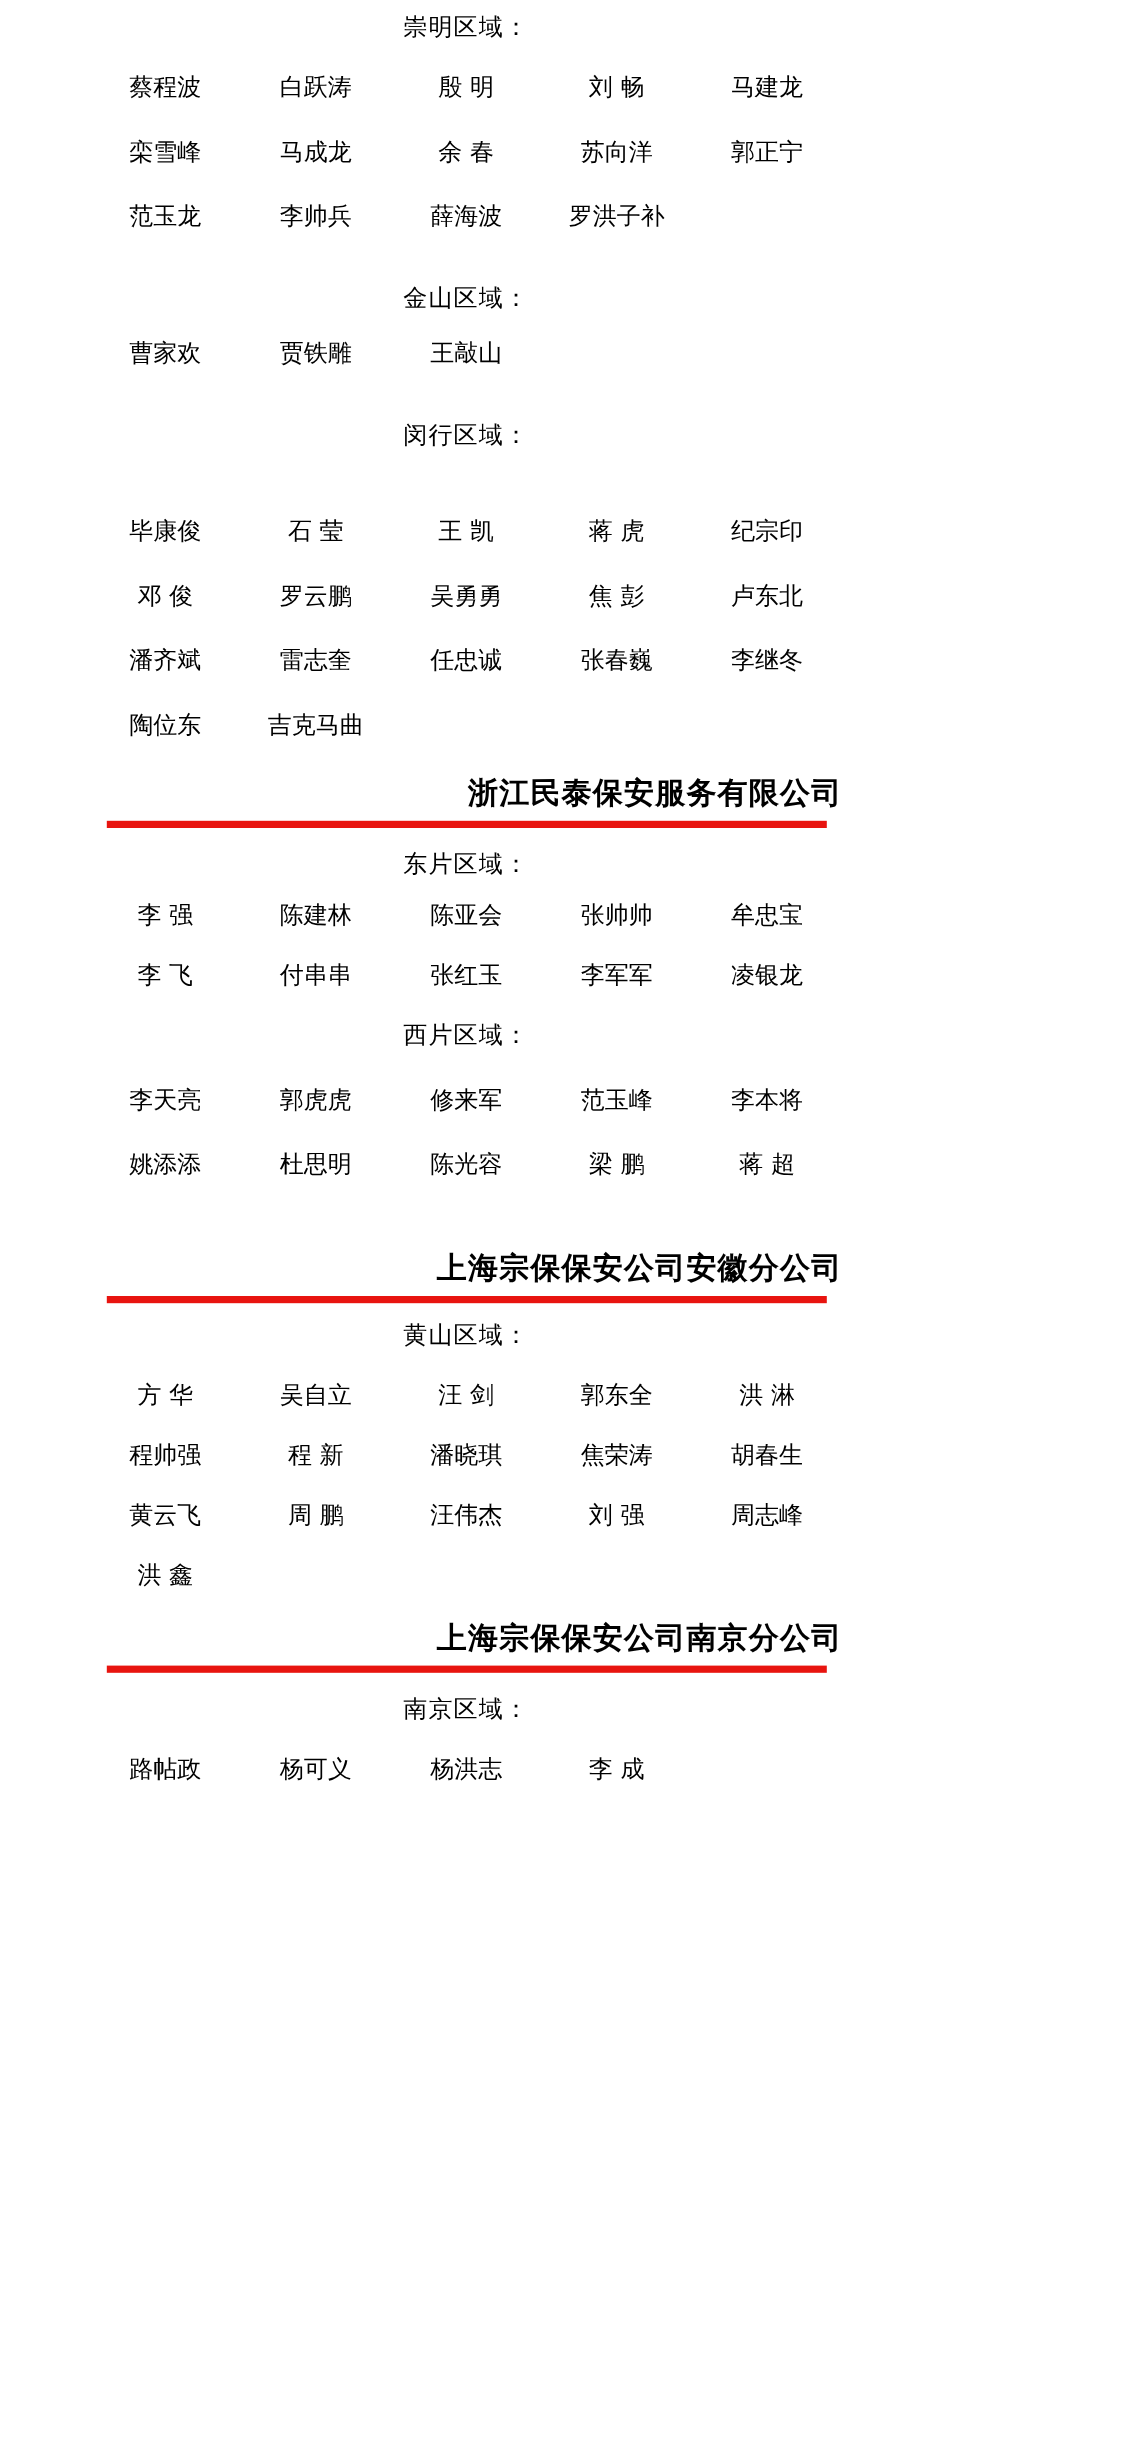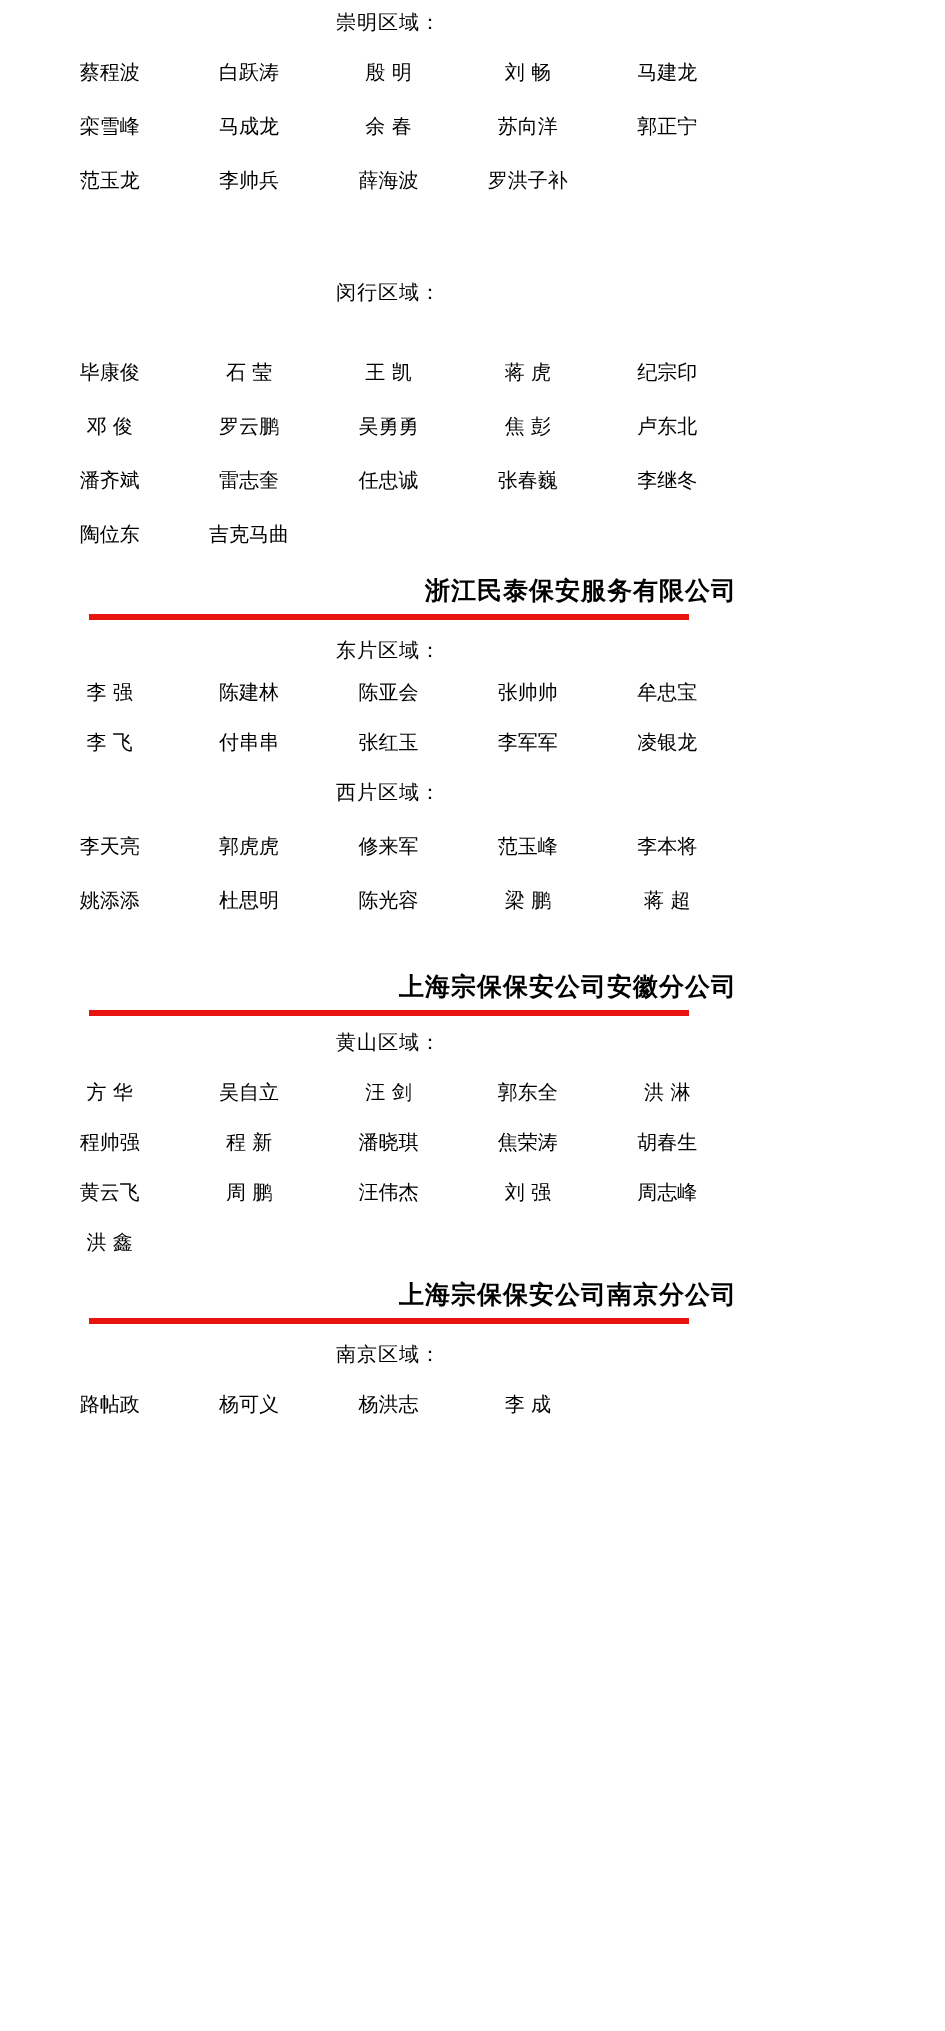--- a/index.html
+++ b/index.html
@@ -9,21 +9,21 @@
   }
   body {
     width: 945px;
     min-height: 2031px;
     font-family: "DejaVu Sans", "Liberation Sans", sans-serif;
     color: #000000;
   }
   .page {
     width: 777px;
     box-sizing: border-box;
-    padding: 0 40px;
+    padding: 0 75px;
   }
   .region-title {
     text-align: center;
     font-size: 20px;
     letter-spacing: 1px;
     margin: 0;
     padding: 0;
     line-height: 1.2;
   }
   .region-block {
@@ -97,20 +97,31 @@
       <span class="name-cell">范玉龙</span>
       <span class="name-cell">李帅兵</span>
       <span class="name-cell">薛海波</span>
       <span class="name-cell">罗洪子补</span>
       <span class="name-cell empty"></span>
     </div>
   </div>
 
   <div class="sp-44"></div>
 
+  <div class="region-block">
+    <div class="region-title">金山区域：</div>
+    <div class="sp-22"></div>
+    <div class="name-row">
+      <span class="name-cell">曹家欢</span>
+      <span class="name-cell">贾铁雕</span>
+      <span class="name-cell">王敲山</span>
+      <span class="name-cell empty"></span>
+      <span class="name-cell empty"></span>
+    </div>
+  </div>
 
   <div class="sp-44"></div>
 
   <div class="region-block">
     <div class="region-title">闵行区域：</div>
     <div class="sp-26"></div>
     <div class="sp-30"></div>
     <div class="name-row">
       <span class="name-cell">毕康俊</span>
       <span class="name-cell">石 莹</span>

